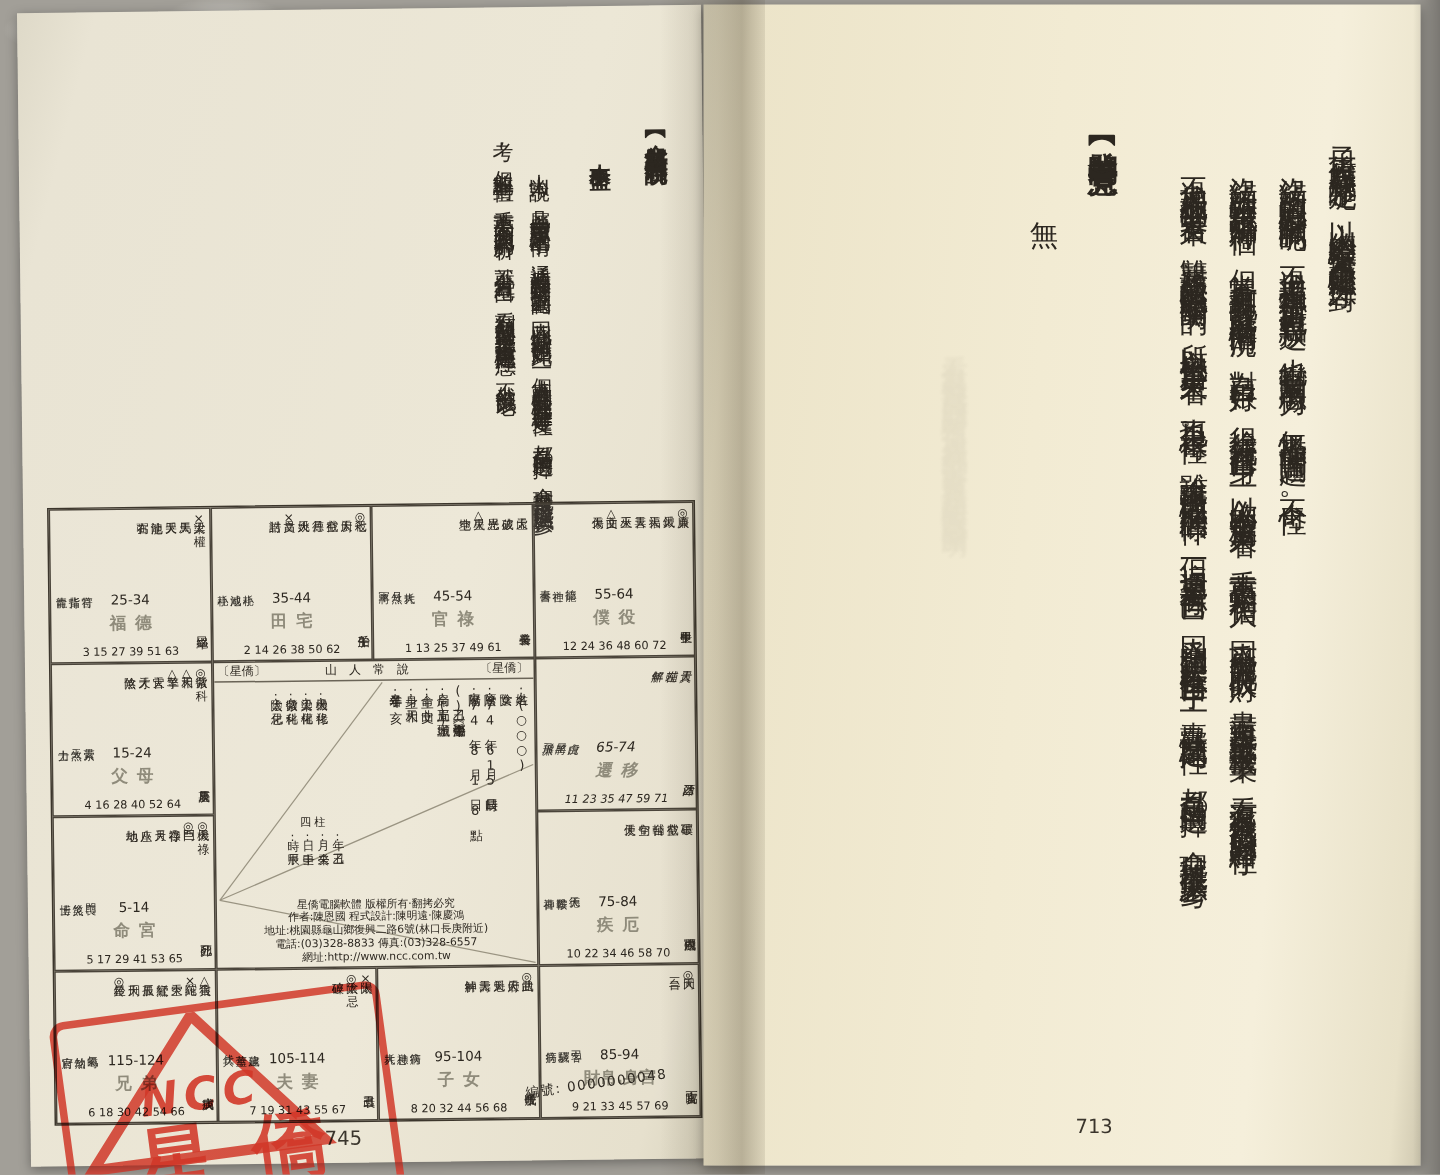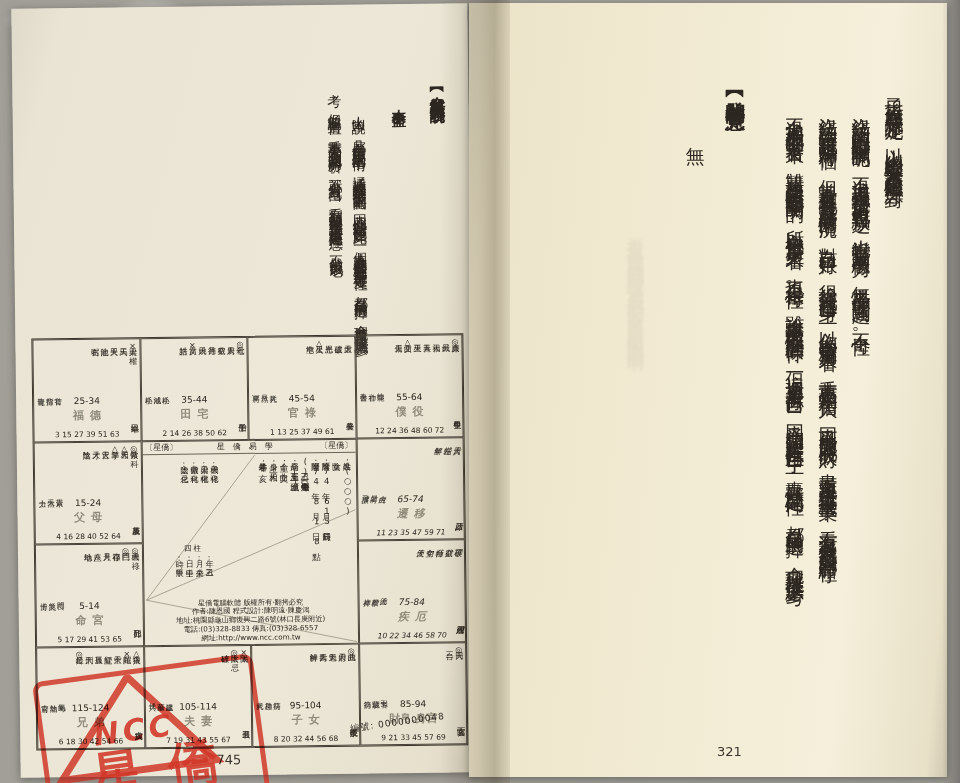--- a/index.html
+++ b/index.html
@@ -103,21 +103,21 @@
   .c-info{
     position:absolute;top:16px;right:3px;height:156px;
     writing-mode:vertical-rl;text-orientation:upright;
     font-size:8.5px;line-height:10.5px;z-index:2;
   }
   .c-sihua{
     position:absolute;top:18px;left:36px;height:80px;
     writing-mode:vertical-rl;text-orientation:upright;
     font-size:8px;line-height:10px;z-index:2;
   }
-  .c-sizhu-wrap{position:absolute;top:102px;left:30px;z-index:2;}
+  .c-sizhu-wrap{position:absolute;top:102px;left:46px;z-index:2;}
   .c-sizhu-label{font-size:7.5px;text-align:center;letter-spacing:2px;}
   .c-sizhu{
     writing-mode:vertical-rl;text-orientation:upright;
     font-size:8px;line-height:10px;height:52px;
   }
   .c-copy{
     position:absolute;bottom:1px;left:0;right:0;text-align:center;
     font-size:7.2px;line-height:8.8px;z-index:2;white-space:nowrap;
   }
   .serial{
@@ -286,21 +286,21 @@
         <div class="gods">
           <div>博士</div>
           <div>災煞</div>
           <div>喪門</div>
         </div>
         <div class="age">5-14</div>
         <div class="palace" style="letter-spacing: 6px; text-indent: 6px;">命宮</div>
         <div class="stage">死己卯</div>
         <div class="years">5 17 29 41 53 65</div>
       </div>
-      <div class="cell" style="grid-area: 3 / 4; font-style: italic;">
+      <div class="cell" style="grid-area: 3 / 4;">
         <div class="stars">
           <div>破軍〇</div>
           <div>截空</div>
           <div>台輔</div>
           <div>旬空</div>
           <div>天使</div>
         </div>
         <div class="gods">
           <div>喜神</div>
           <div>攀鞍</div>
@@ -381,21 +381,21 @@
         <div class="years">9 21 33 45 57 69</div>
       </div>
       <div class="center-cell">
         <svg width="214" height="204">
           <line x1="2" y1="158" x2="112" y2="14" stroke="#9a9482" stroke-width="0.8"></line>
           <line x1="2" y1="158" x2="212" y2="70" stroke="#9a9482" stroke-width="0.8"></line>
           <line x1="2" y1="158" x2="212" y2="202" stroke="#9a9482" stroke-width="0.8"></line>
         </svg>
         <div class="c-band">
           <span>〔星僑〕</span>
-          <span class="mid">星僑易學</span>
+          <span class="mid">山人常說</span>
           <span>〔星僑〕</span>
         </div>
         <div class="c-info">
           <div>姓名:(○○○)</div>
           <div>陰女</div>
           <div>陰曆:74年 6月15日辰時</div>
           <div>陽曆:74年 8月 1日 8點</div>
           <div>(乙丑)屬牛《海中金》</div>
           <div>命局:土五局(城頭土)</div>
           <div>命主:文曲</div>
@@ -443,17 +443,17 @@
 <div class="page page-right">
   <div class="ghost" style="left:150px;top:220px;height:420px;">看有沒有機會把自己的錢財給守住不過如果就你的父母宮看來雙親應該想法與觀念還蠻開明</div>
   <div class="vflow rp-text" id="rp-flow">
       <p class="flush">子日後應頗有成就才是呢。以山人的經驗看來應該不會是同性戀才對。</p>
       <p>沒錯的話你的心思還蠻細膩的呢,不過思考邏輯卻是蠻前衛也有點叛逆。也蠻有豐富的想像力,無怪乎你會問這問題,不奇怪。</p>
       <p>沒錯的話你應該也是小氣財神一個,但常常會有胡亂投資或莫名破財的情況,對自己很好,很捨得花錢在自己身上。以你的本命宮格局來看,千萬不要輕易相信人,因爲可能會因此破大財。盡量避免跟會或從事投機事業,看有沒有機會把自己的錢財給守住。</p>
       <p>不過如果就你的父母宮看來,雙親應該想法與觀念還蠻開明的。所以會把你當男生來看,也不是很奇怪。雖說命盤不構成同性戀的條件,但這一切還是要看你自己,因爲這問題決定權在你自己手上。喜歡異性或是同性,都是自己的選擇,命理只能提供您參考。</p>
       <h2 class="sec-head">【發問者意見】</h2>
       <p class="answer">無</p>
     </div>
-  <div class="page-num pn-right">321</div>
+  <div class="page-num pn-right">713</div>
 </div>
 
 <div class="gutter-shadow"></div>
 <div class="right-edge-shadow"></div>
 
 </body></html>

